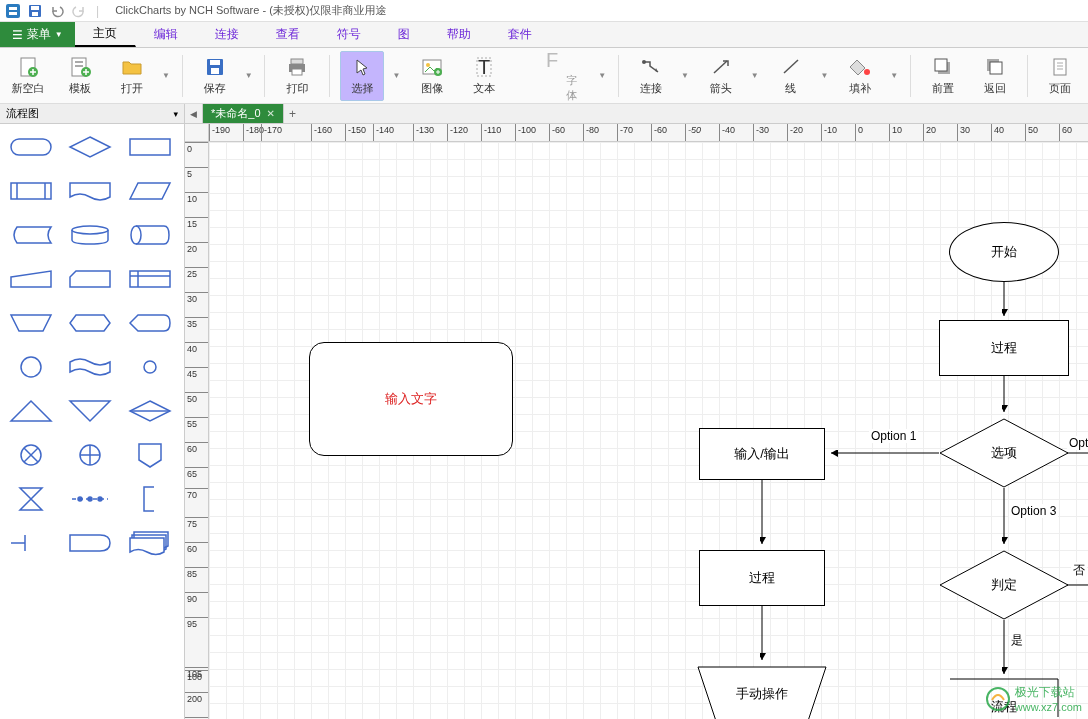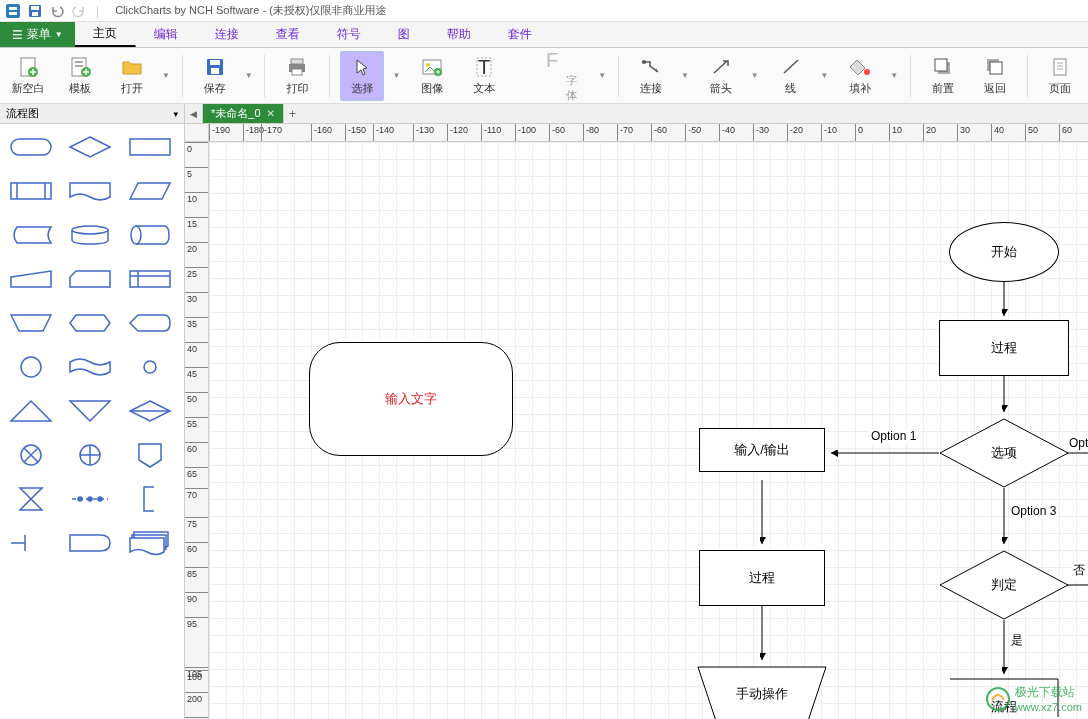--- a/index.html
+++ b/index.html
@@ -52,21 +52,21 @@
 .ruler-v { position: absolute; top: 38px; left: 0; width: 24px; bottom: 0; background: #f5f5f5; border-right: 1px solid #ccc; z-index: 2; overflow: hidden; }
 .ruler-v .tick { position: absolute; left: 0; width: 100%; border-top: 1px solid #888; }
 .ruler-v .tick span { position: absolute; left: 2px; top: 1px; font-size: 9px; color: #333; }
 
 .canvas-viewport { position: absolute; top: 38px; left: 24px; right: 0; bottom: 0; overflow: hidden; background: #fff; }
 .grid-bg { position: absolute; inset: 0; background-image: linear-gradient(#eee 1px, transparent 1px), linear-gradient(90deg, #eee 1px, transparent 1px); background-size: 17px 17px; }
 
 .shape { position: absolute; display: flex; align-items: center; justify-content: center; font-size: 13px; color: #000; }
 .shape-rect { border: 1px solid #000; background: #fff; }
 .shape-ellipse { border: 1px solid #000; border-radius: 50%; background: #fff; }
-.shape-roundrect { border: 1px solid #000; border-radius: 31px; background: #fff; }
+.shape-roundrect { border: 1px solid #000; border-radius: 15px; background: #fff; }
 .shape-diamond-svg { position: absolute; inset: 0; }
 .shape-text { position: relative; z-index: 1; }
 .edge-label { position: absolute; font-size: 12px; color: #000; background: #fff; padding: 0 2px; }
 .arrow-line { position: absolute; }
 
 .watermark { position: absolute; right: 6px; bottom: 6px; display: flex; align-items: center; gap: 4px; opacity: 0.85; z-index: 5; }
 .watermark .wtxt { font-size: 12px; color: #2aa84a; }
 .watermark .wurl { font-size: 11px; color: #2aa84a; }
 </style>
 </head>
@@ -688,21 +688,21 @@
           <line x1="0" y1="3" x2="50" y2="3" stroke="#000"></line>
         </svg>
       <div class="edge-label" style="left:858px;top:294px;">Opt</div>
 
       <svg class="arrow-line" style="left:793px;top:346px;width:10px;height:62px">
           <line x1="2" y1="0" x2="2" y2="56" stroke="#000"></line>
           <path d="M2 56l-4-7h8z" fill="#000"></path>
         </svg>
       <div class="edge-label" style="left:800px;top:362px;">Option 3</div>
 
-      <div class="shape shape-rect" style="left:490px;top:286px;width:126px;height:44px;">
+      <div class="shape shape-rect" style="left:490px;top:286px;width:126px;height:52px;">
         <span class="shape-text">输入/输出</span>
       </div>
       <svg class="arrow-line" style="left:551px;top:338px;width:10px;height:70px">
           <line x1="2" y1="0" x2="2" y2="64" stroke="#000"></line>
           <path d="M2 64l-4-7h8z" fill="#000"></path>
         </svg>
 
       <div class="shape" style="left:730px;top:408px;width:130px;height:70px;">
         <svg class="shape-diamond-svg" width="130" height="70">
             <path d="M65 1L129 35L65 69L1 35Z" fill="#fff" stroke="#000"></path>

